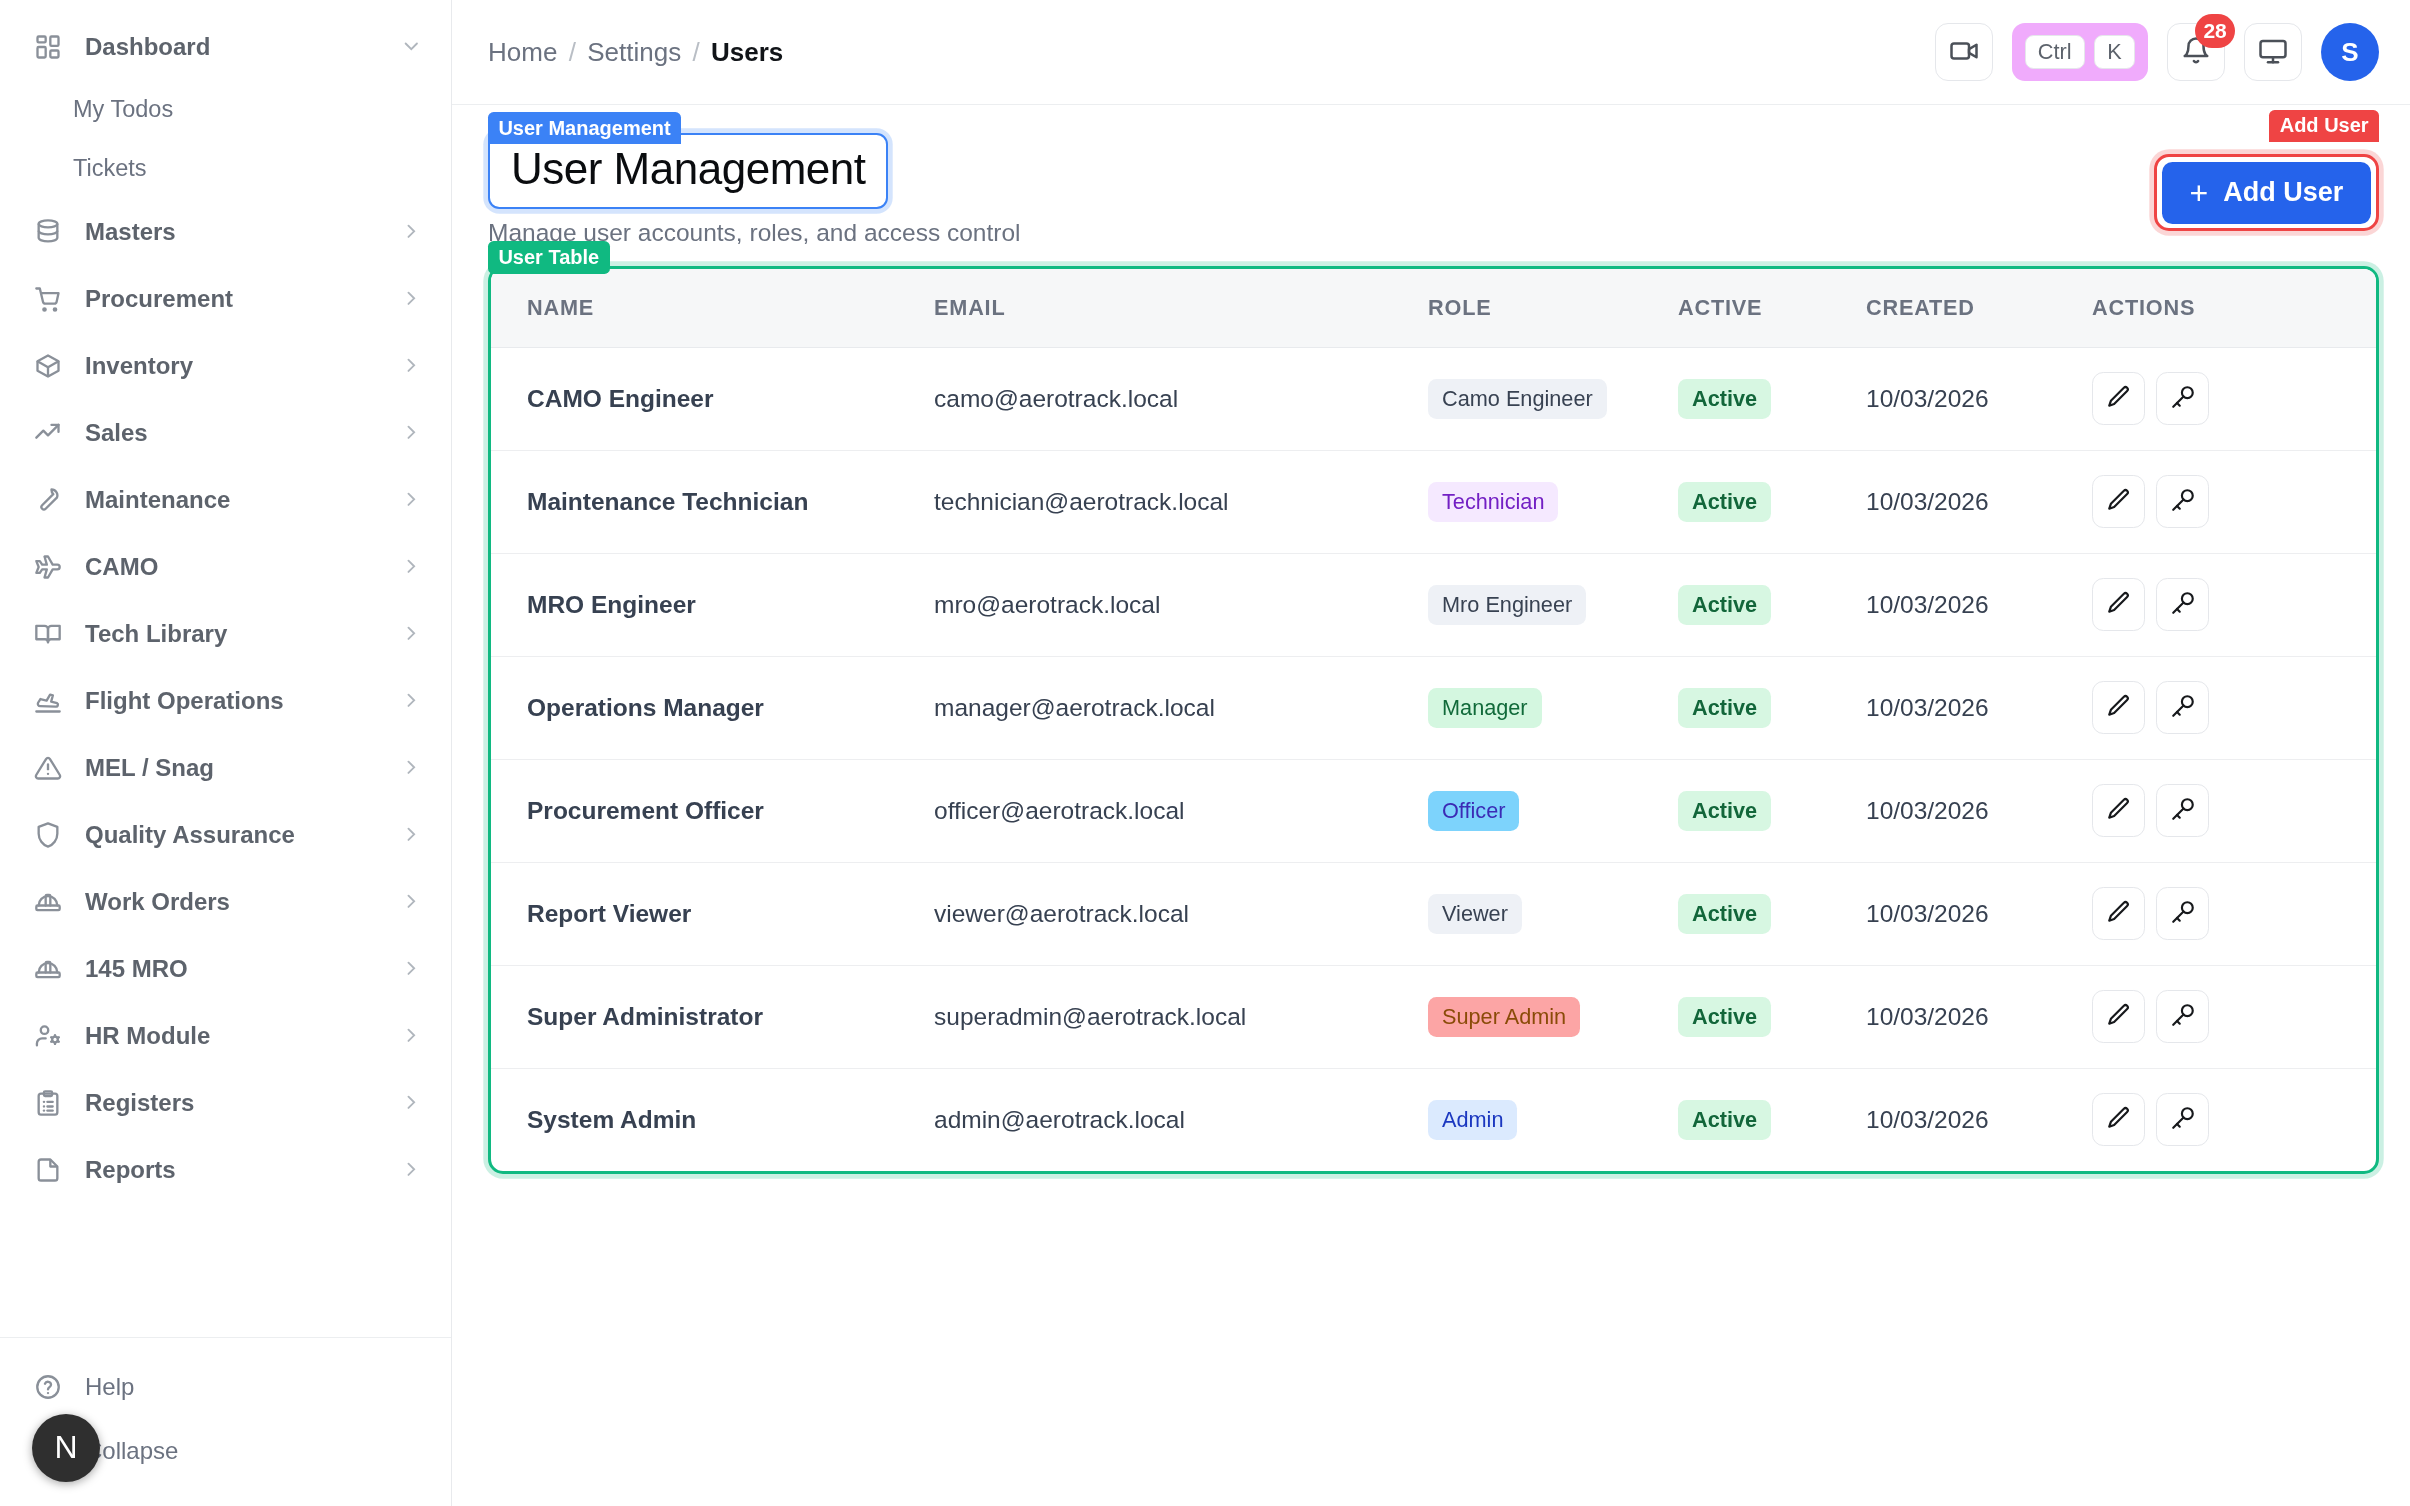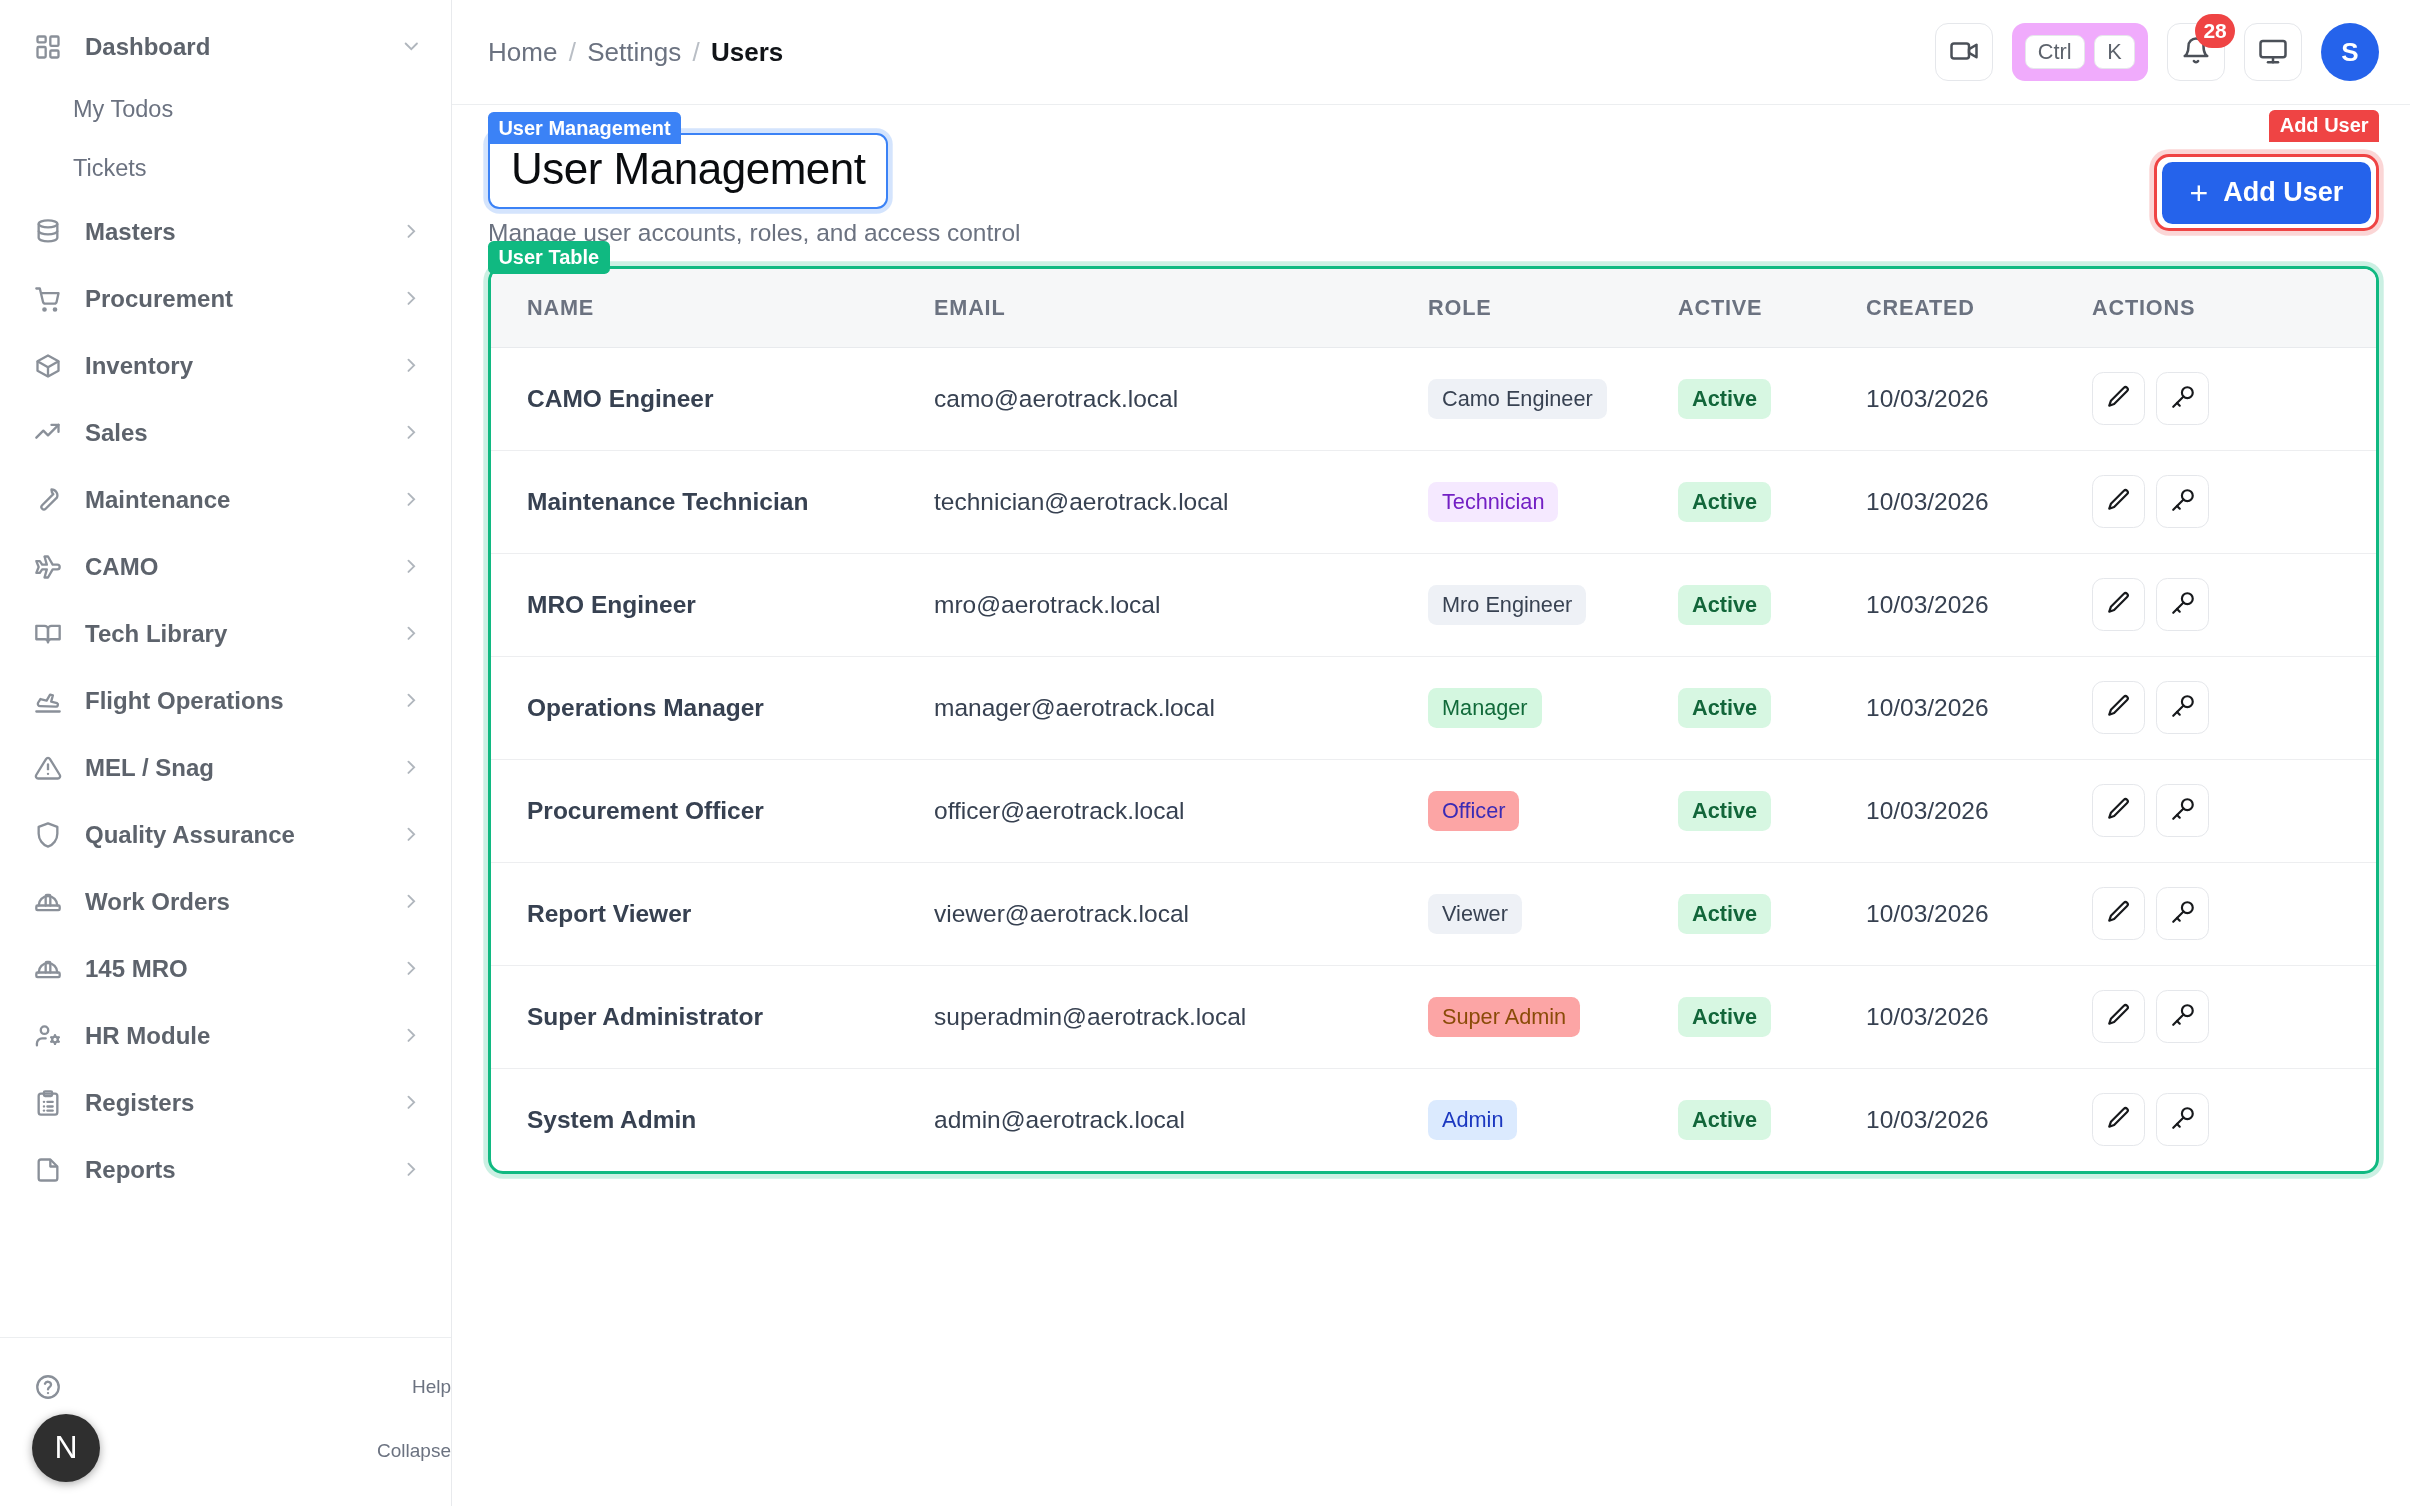--- a/index.html
+++ b/index.html
@@ -66,23 +66,22 @@
 
   .sidebar-footer {
     flex: 0 0 auto;
     border-top: 0.9px solid #eceef0;
     padding: 17px 0 24.5px 0;
   }
   .foot-item {
     display: flex; align-items: center;
     height: 64px;
     padding-left: 32px;
-    color: #6b7280; font-size: 19px;
+    color: #6b7280; font-size: 24px;
     cursor: pointer;
-    justify-content: space-between;
   }
   .foot-item .ico { width: 32px; height: 32px; flex: 0 0 32px; display:flex; align-items:center; justify-content:center;}
   .foot-item .ico svg { width: 28px; height: 28px; color: #8a9099; }
   .foot-item .lbl { margin-left: 21px; }
 
   .dev-badge {
     position: absolute; left: 32px; bottom: 25.4px;
     width: 68px; height: 68px; border-radius: 50%;
     background: #2f2f2f; color: #fff;
     display: flex; align-items: center; justify-content: center;
@@ -714,21 +713,21 @@
                             <path d="M12.5 11.5L3 21"></path>
                             <path d="M6.5 17.5l2.5 2.5"></path>
                           </svg></span>
                       </button>
                     </div>
                   </td>
                 </tr>
                 <tr>
                   <td class="cell-name">Procurement Officer</td>
                   <td class="cell-email">officer@aerotrack.local</td>
-                  <td><span class="badge" style="background: #fca5a5; color: rgb(59, 43, 181);">Officer</span></td>
+                  <td><span class="badge" style="background: #7dd3fc; color: rgb(59, 43, 181);">Officer</span></td>
                   <td><span class="badge badge-active">Active</span></td>
                   <td class="cell-created">10/03/2026</td>
                   <td>
                     <div class="actions-cell">
                       <button class="act-btn">
                         <span><svg viewBox="0 0 24 24" fill="none" stroke="currentColor" stroke-width="2" stroke-linecap="round" stroke-linejoin="round">
                             <path d="M16.5 3.5a2.1 2.1 0 0 1 3 3L7.5 18.5 3 20l1.5-4.5z"></path>
                           </svg></span>
                       </button>
                       <button class="act-btn">

